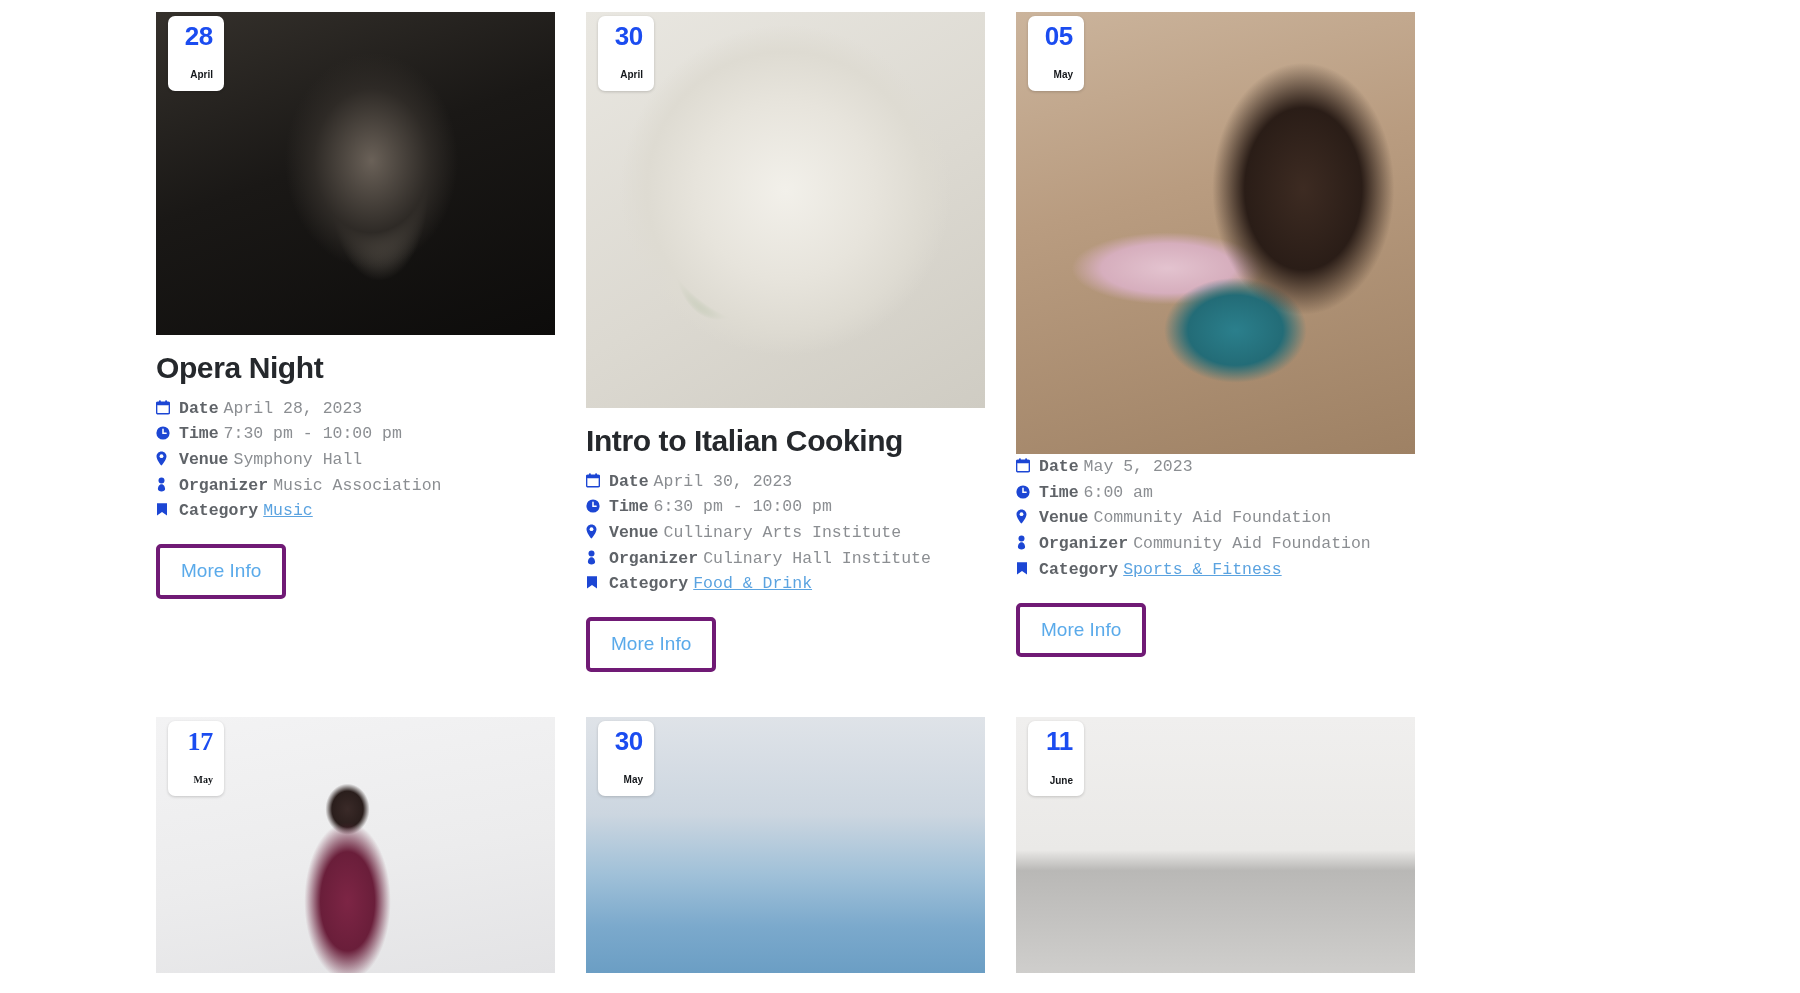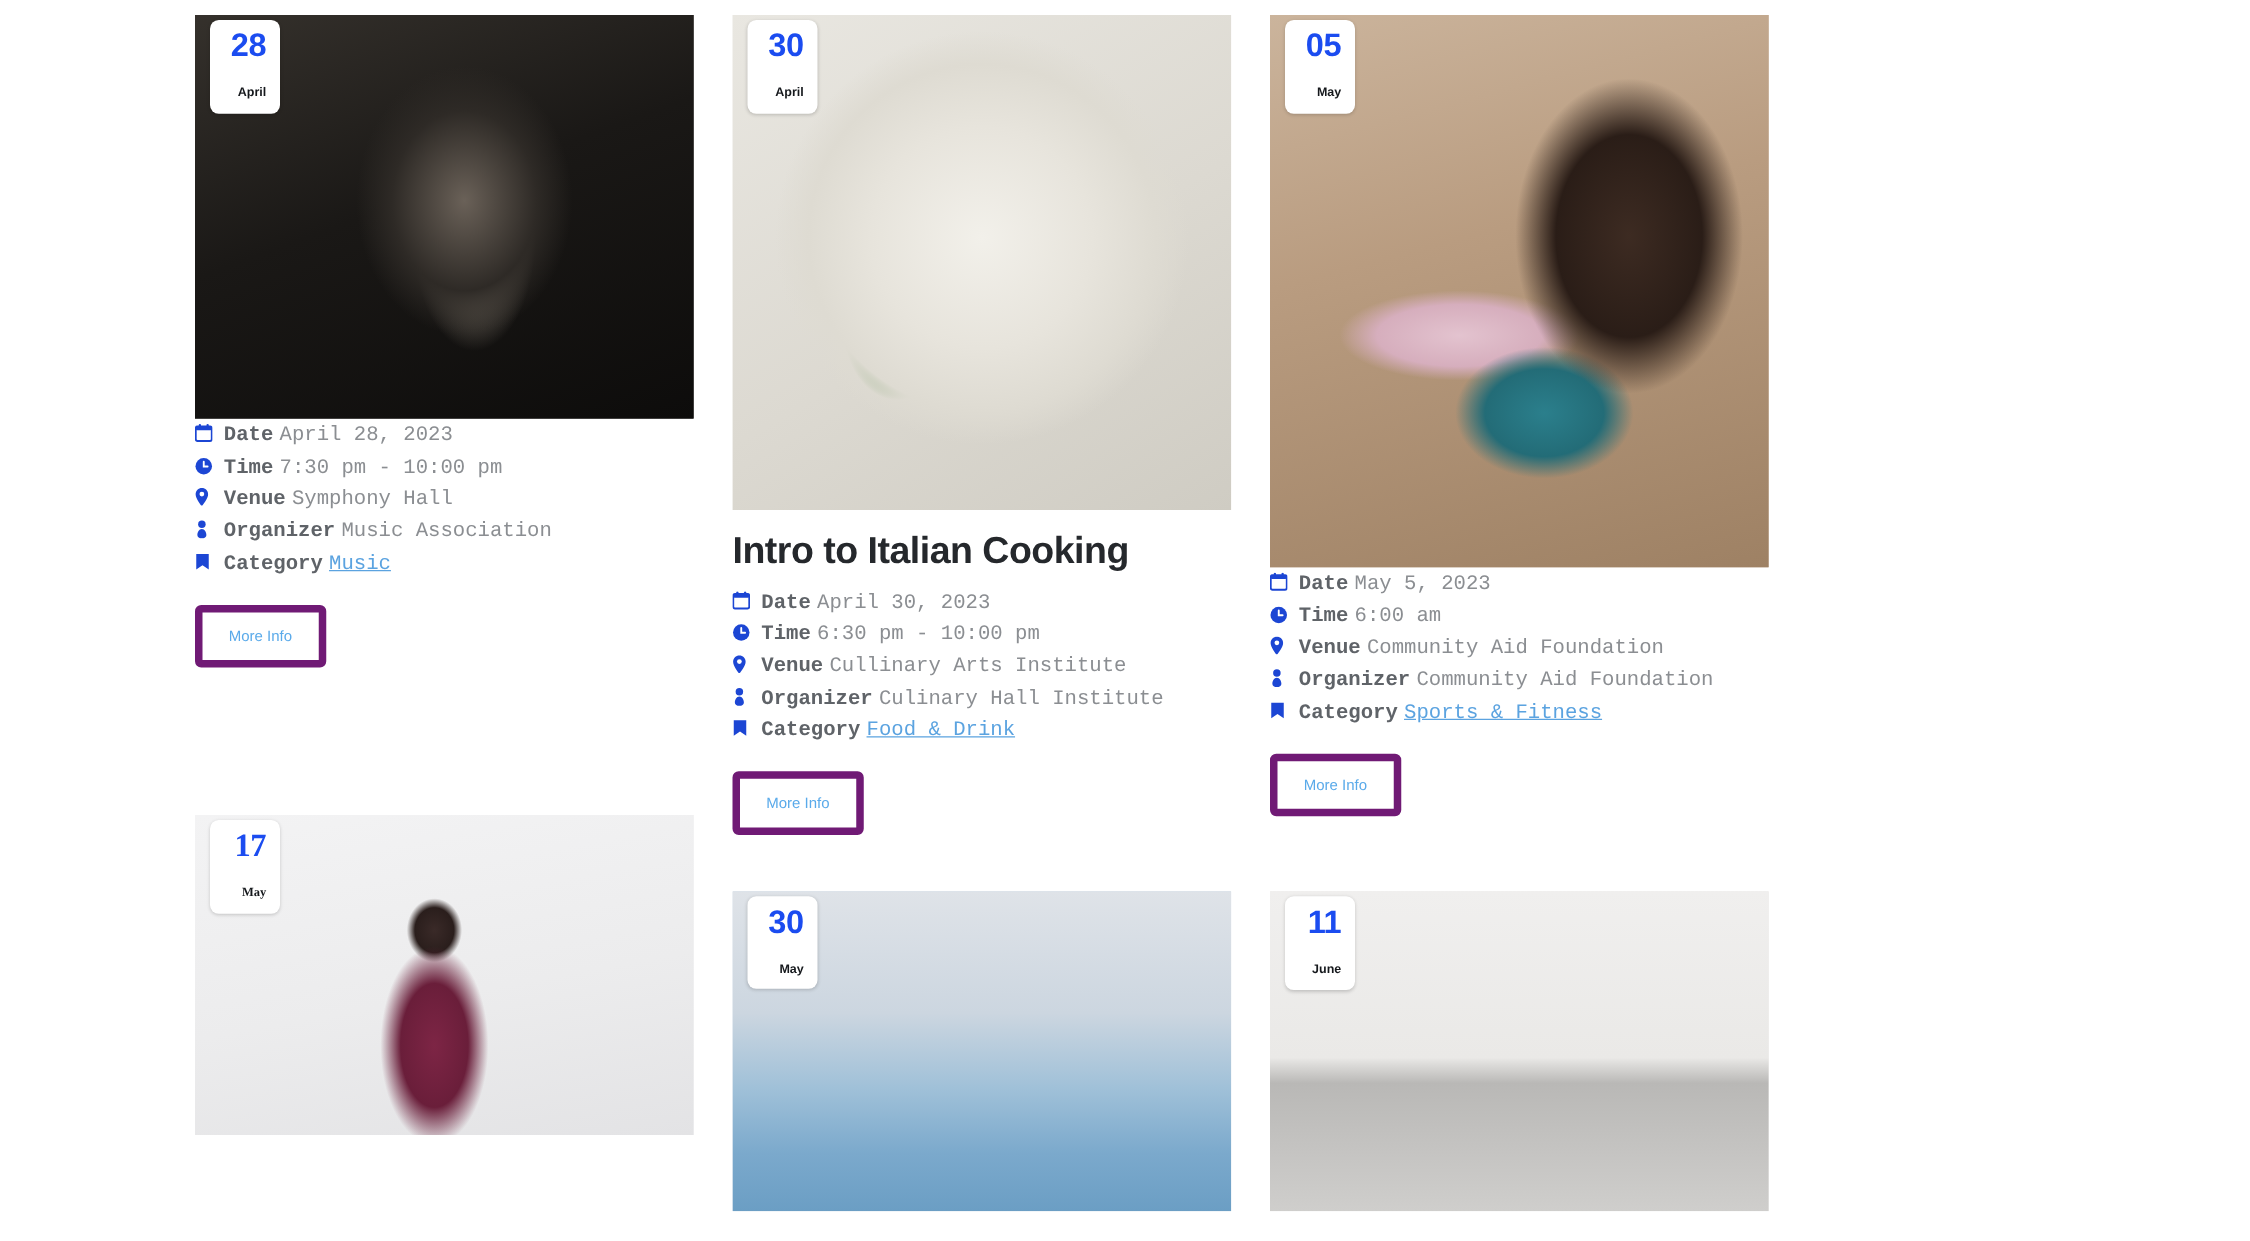--- a/index.html
+++ b/index.html
@@ -121,25 +121,25 @@
   }
   .meta-ico svg { display: block; }
   .meta-label { font-weight: 700; color: #5f6368; margin-right: 5px; }
   .meta-val { color: #8b8e92; }
   .meta-link { color: #5ba3e0; }
 
   .more-btn {
     display: inline-block;
     margin-top: 20px;
     padding: 12px 21px;
-    border: 6px solid #701a75;
+    border: 4px solid #701a75;
     border-radius: 5px;
     background: #ffffff;
     color: #5aaaea;
-    font-size: 12px;
+    font-size: 19px;
     font-family: "Liberation Sans", sans-serif;
     cursor: pointer;
     line-height: 1.2;
   }
 </style>
 </head>
 <body>
 
 <div class="page">
   <div class="grid">
@@ -147,20 +147,21 @@
     <div class="col">
 
       <div class="card">
         <div class="thumb-wrap">
           <div class="ph ph-opera"></div>
           <div class="date-badge">
             <span class="date-day">28</span>
             <span class="date-month">April</span>
           </div>
         </div>
+        <h2 class="card-title">Opera Night</h2>
 
         <div class="meta-row">
           <span class="meta-ico">
             <svg width="14" height="15" viewBox="0 0 14 15">
                 <rect x="0.6" y="2.2" width="12.8" height="11.6" rx="1.4" fill="none" stroke="#1c46d4" stroke-width="1.5"></rect>
                 <rect x="0.6" y="2.2" width="12.8" height="3" rx="1.2" fill="#1c46d4"></rect>
                 <rect x="3" y="0.2" width="1.8" height="3" rx=".8" fill="#1c46d4"></rect>
                 <rect x="9.2" y="0.2" width="1.8" height="3" rx=".8" fill="#1c46d4"></rect>
               </svg>
           </span>

